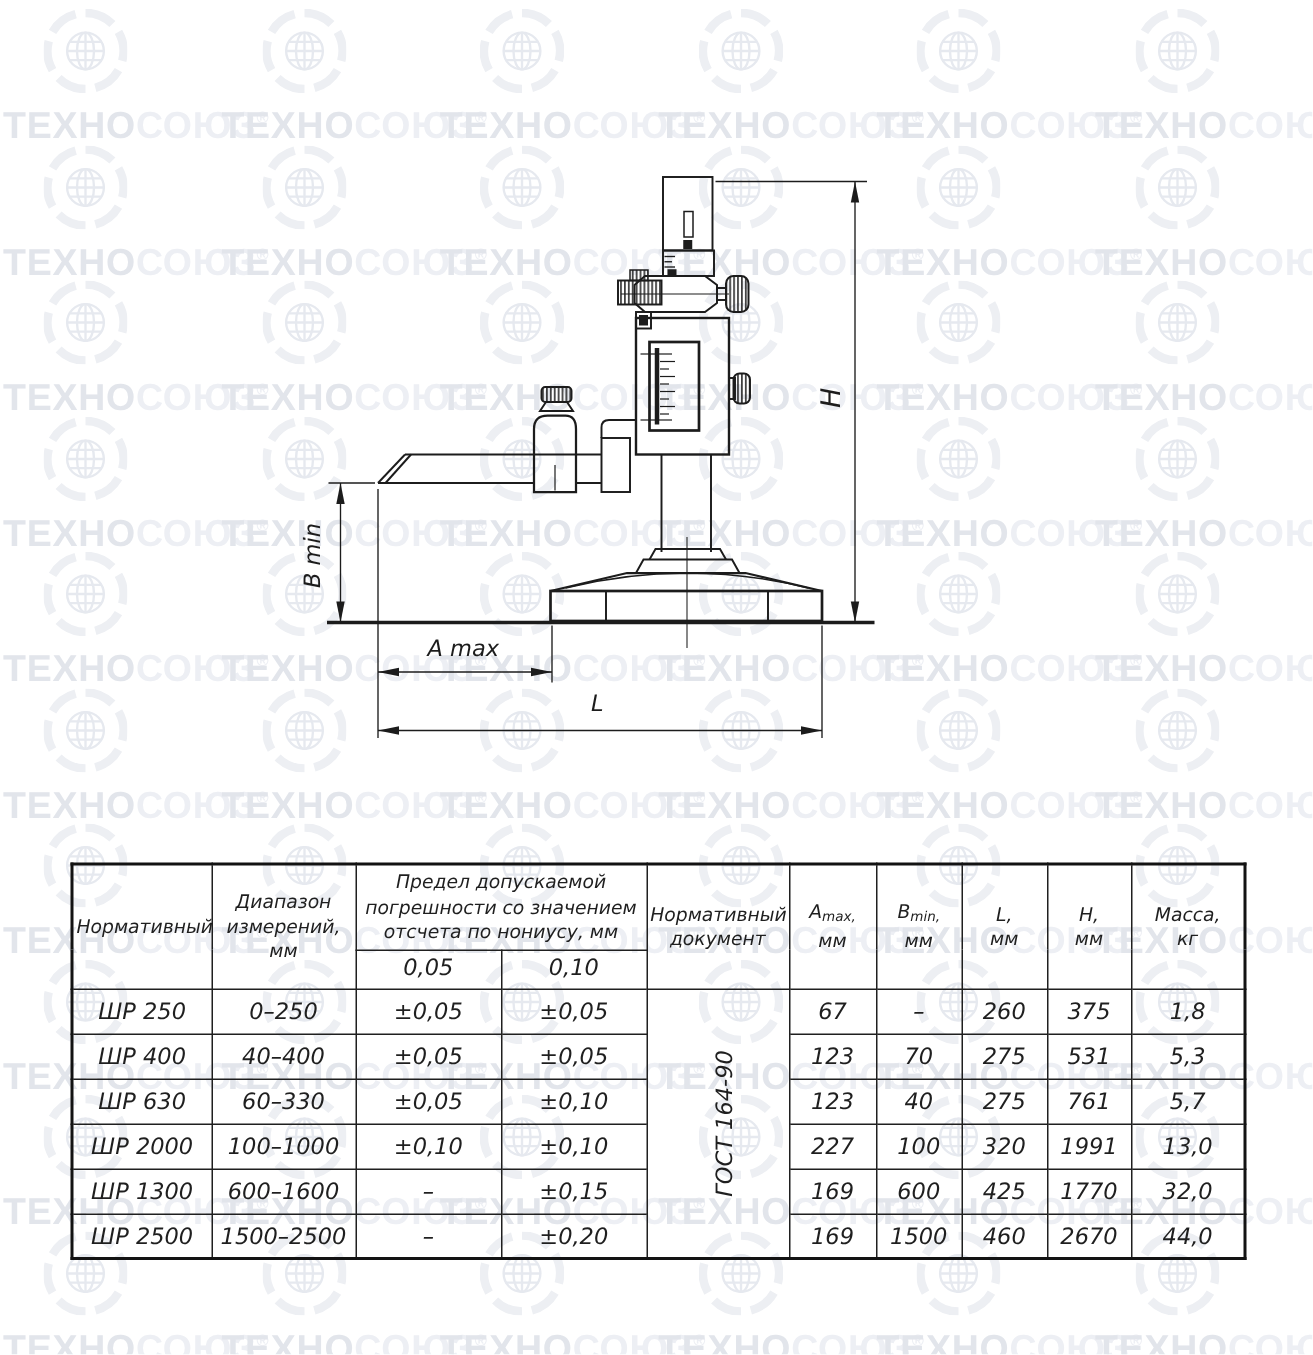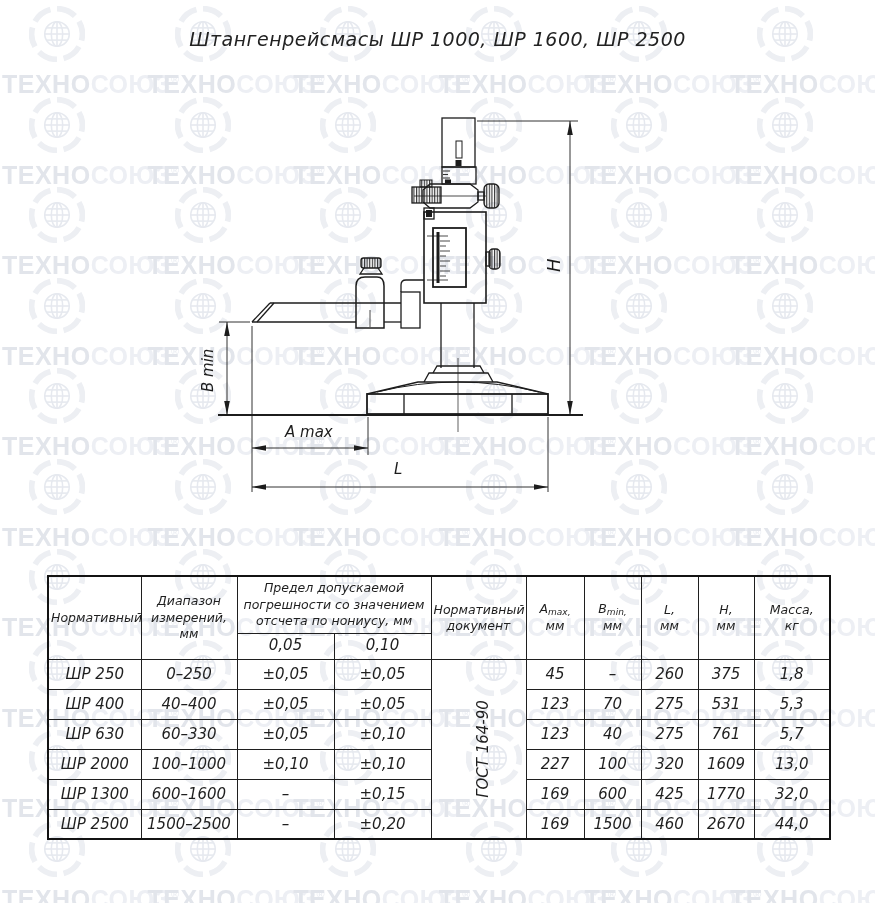--- a/index.html
+++ b/index.html
@@ -304,21 +304,20 @@
       <svg class="wm-globe" style="left:611.4px;top:820.5px" width="56" height="56" viewBox="0 0 64 64">
         <use href="#globe" xlink:href="#globe"></use>
       </svg>
       <div class="wm-text" style="left:584.4px;top:884.5px"><span style="color:#e2e5eb">ТЕХНО</span><span style="color:#edeff4">СОЮЗ</span><sup class="wm-r" style="color:#edeff4">®</sup></div>
       <svg class="wm-globe" style="left:757px;top:820.5px" width="56" height="56" viewBox="0 0 64 64">
         <use href="#globe" xlink:href="#globe"></use>
       </svg>
       <div class="wm-text" style="left:730px;top:884.5px"><span style="color:#e2e5eb">ТЕХНО</span><span style="color:#edeff4">СОЮЗ</span></div>
     </div>
 
-  <div class="title">Штангенрейсмасы ШР 1000, ШР 1600, ШР 2500</div>
 
   <svg class="drawing" width="420" height="410" viewBox="180 95 420 410">
 
     <g stroke="#1c1c1c" fill="none" stroke-width="1.3">
 
       <rect x="442" y="118" width="33" height="49"></rect>
       <rect x="456" y="141" width="6" height="17" stroke-width="1"></rect>
       <rect x="455.5" y="160" width="6" height="6" fill="#1c1c1c" stroke="none"></rect>
 
       <rect x="442" y="167" width="34" height="17"></rect>
@@ -456,21 +455,21 @@
     </tr>
 
     <tr class="data-row">
       <td>ШР 250</td>
       <td>0–250</td>
       <td>±0,05</td>
       <td>±0,05</td>
       <td rowspan="6">
         <div class="gost-inner">ГОСТ 164-90</div>
       </td>
-      <td>45</td>
+      <td>67</td>
       <td>–</td>
       <td>260</td>
       <td>375</td>
       <td>1,8</td>
     </tr>
     <tr class="data-row">
       <td>ШР 400</td>
       <td>40–400</td>
       <td>±0,05</td>
       <td>±0,05</td>
@@ -492,21 +491,21 @@
       <td>5,7</td>
     </tr>
     <tr class="data-row">
       <td>ШР 2000</td>
       <td>100–1000</td>
       <td>±0,10</td>
       <td>±0,10</td>
       <td>227</td>
       <td>100</td>
       <td>320</td>
-      <td>1609</td>
+      <td>1991</td>
       <td>13,0</td>
     </tr>
     <tr class="data-row">
       <td>ШР 1300</td>
       <td>600–1600</td>
       <td>–</td>
       <td>±0,15</td>
       <td>169</td>
       <td>600</td>
       <td>425</td>

